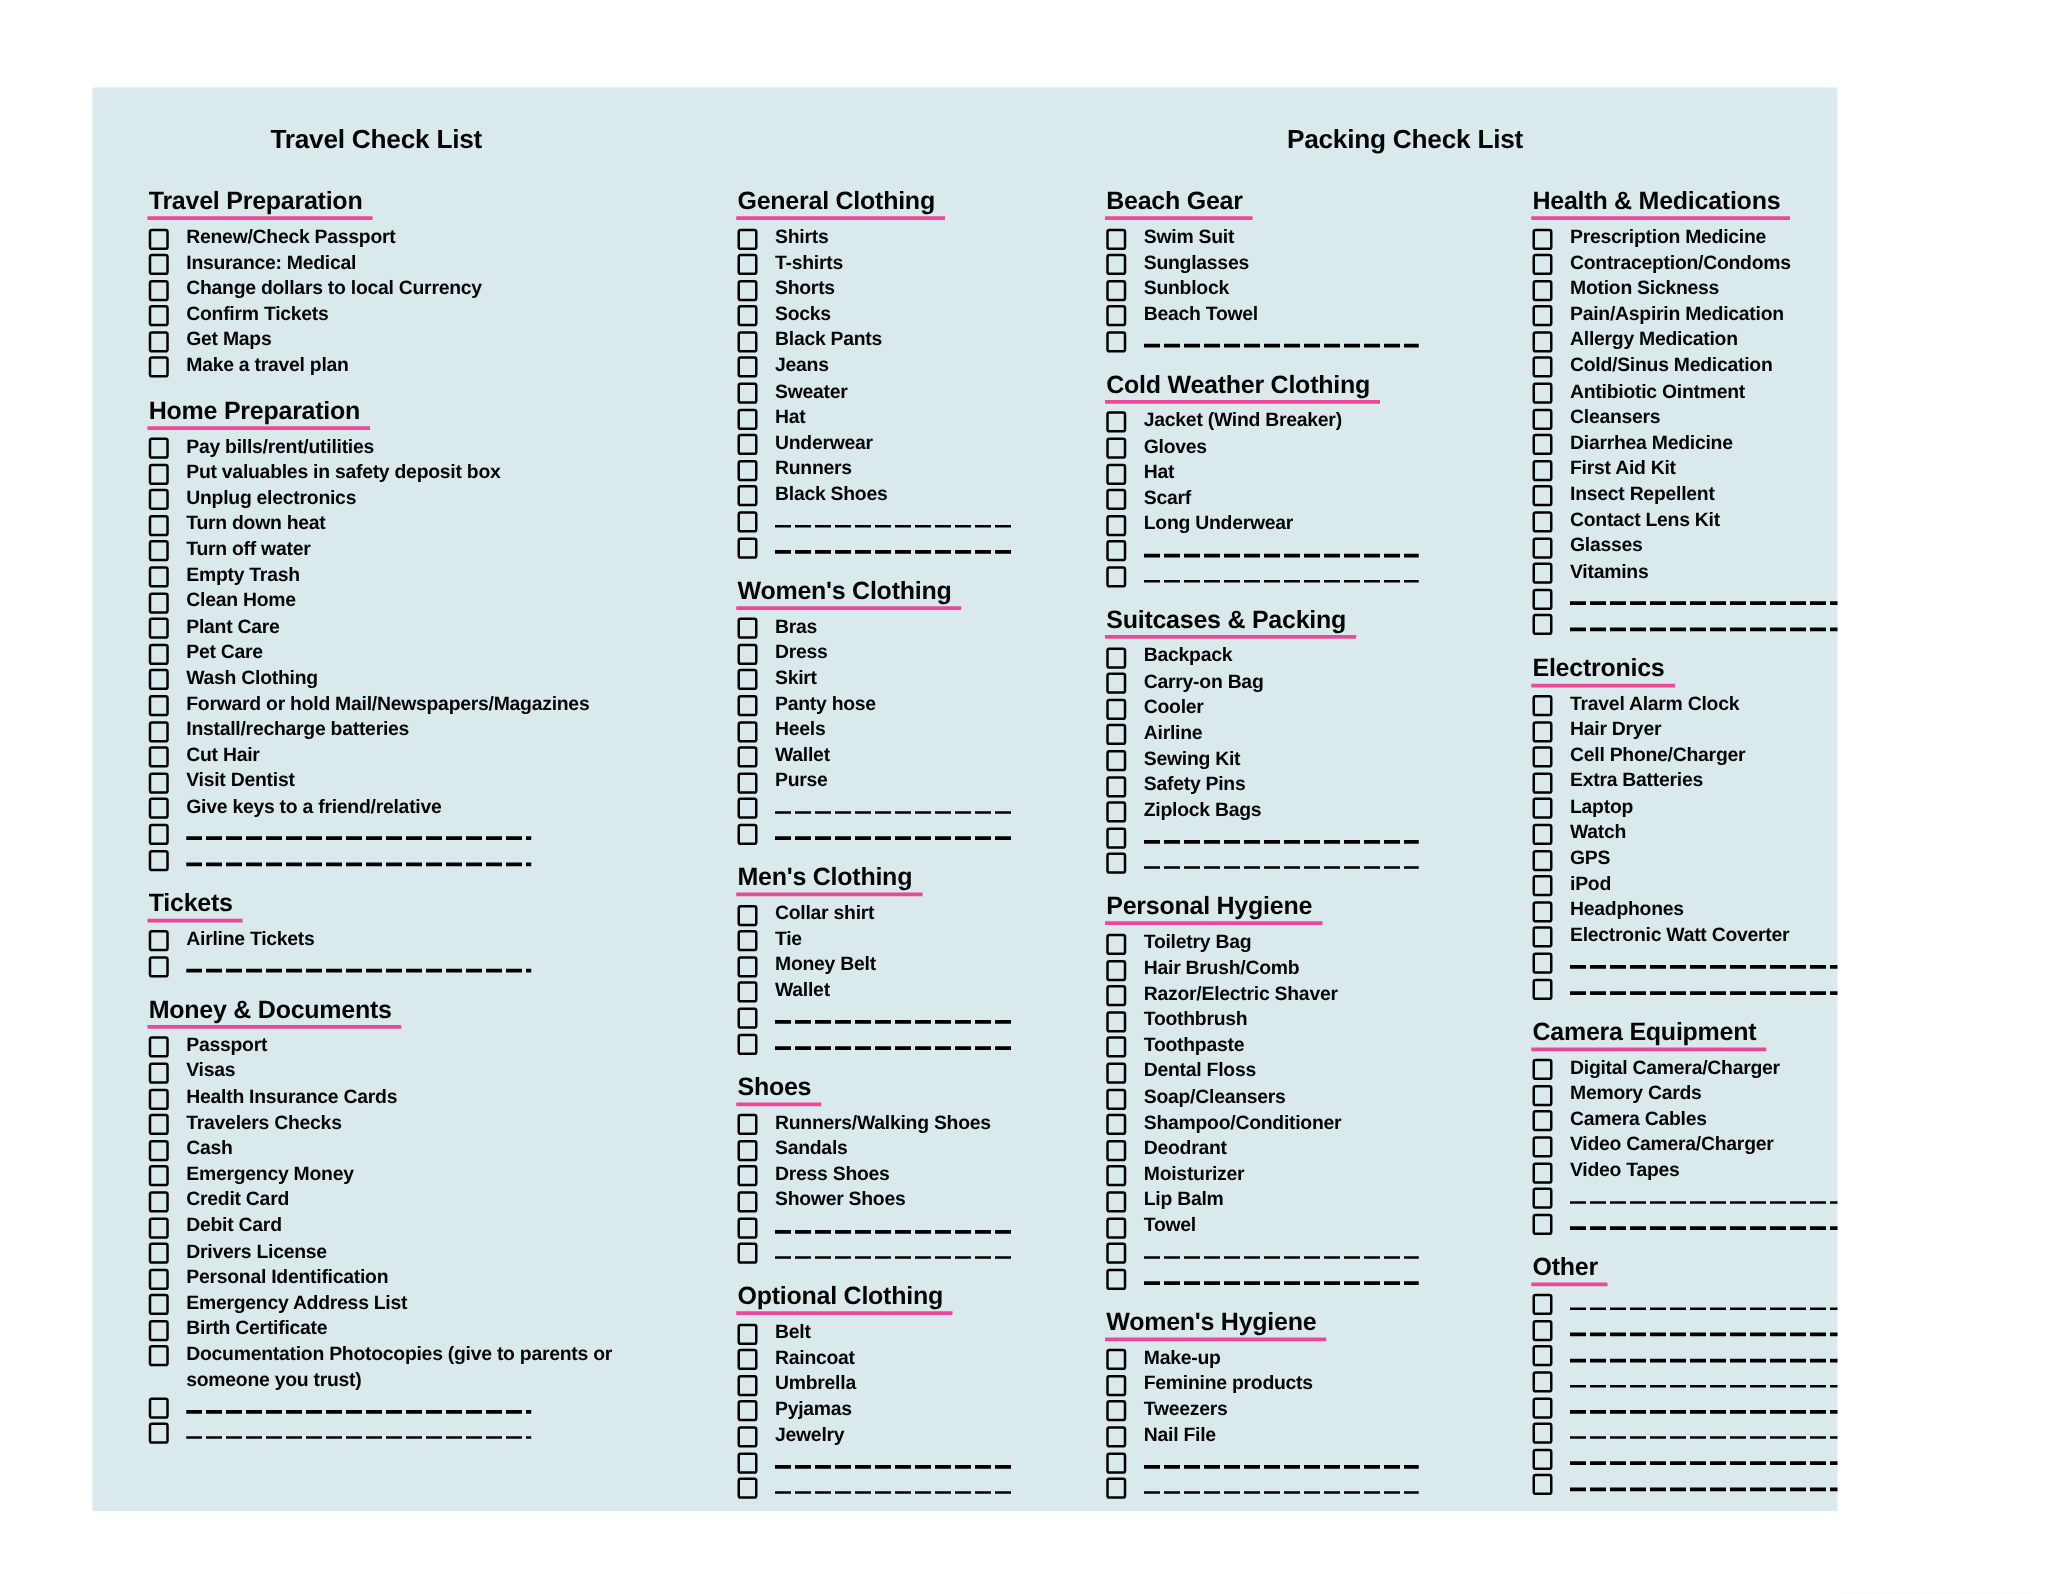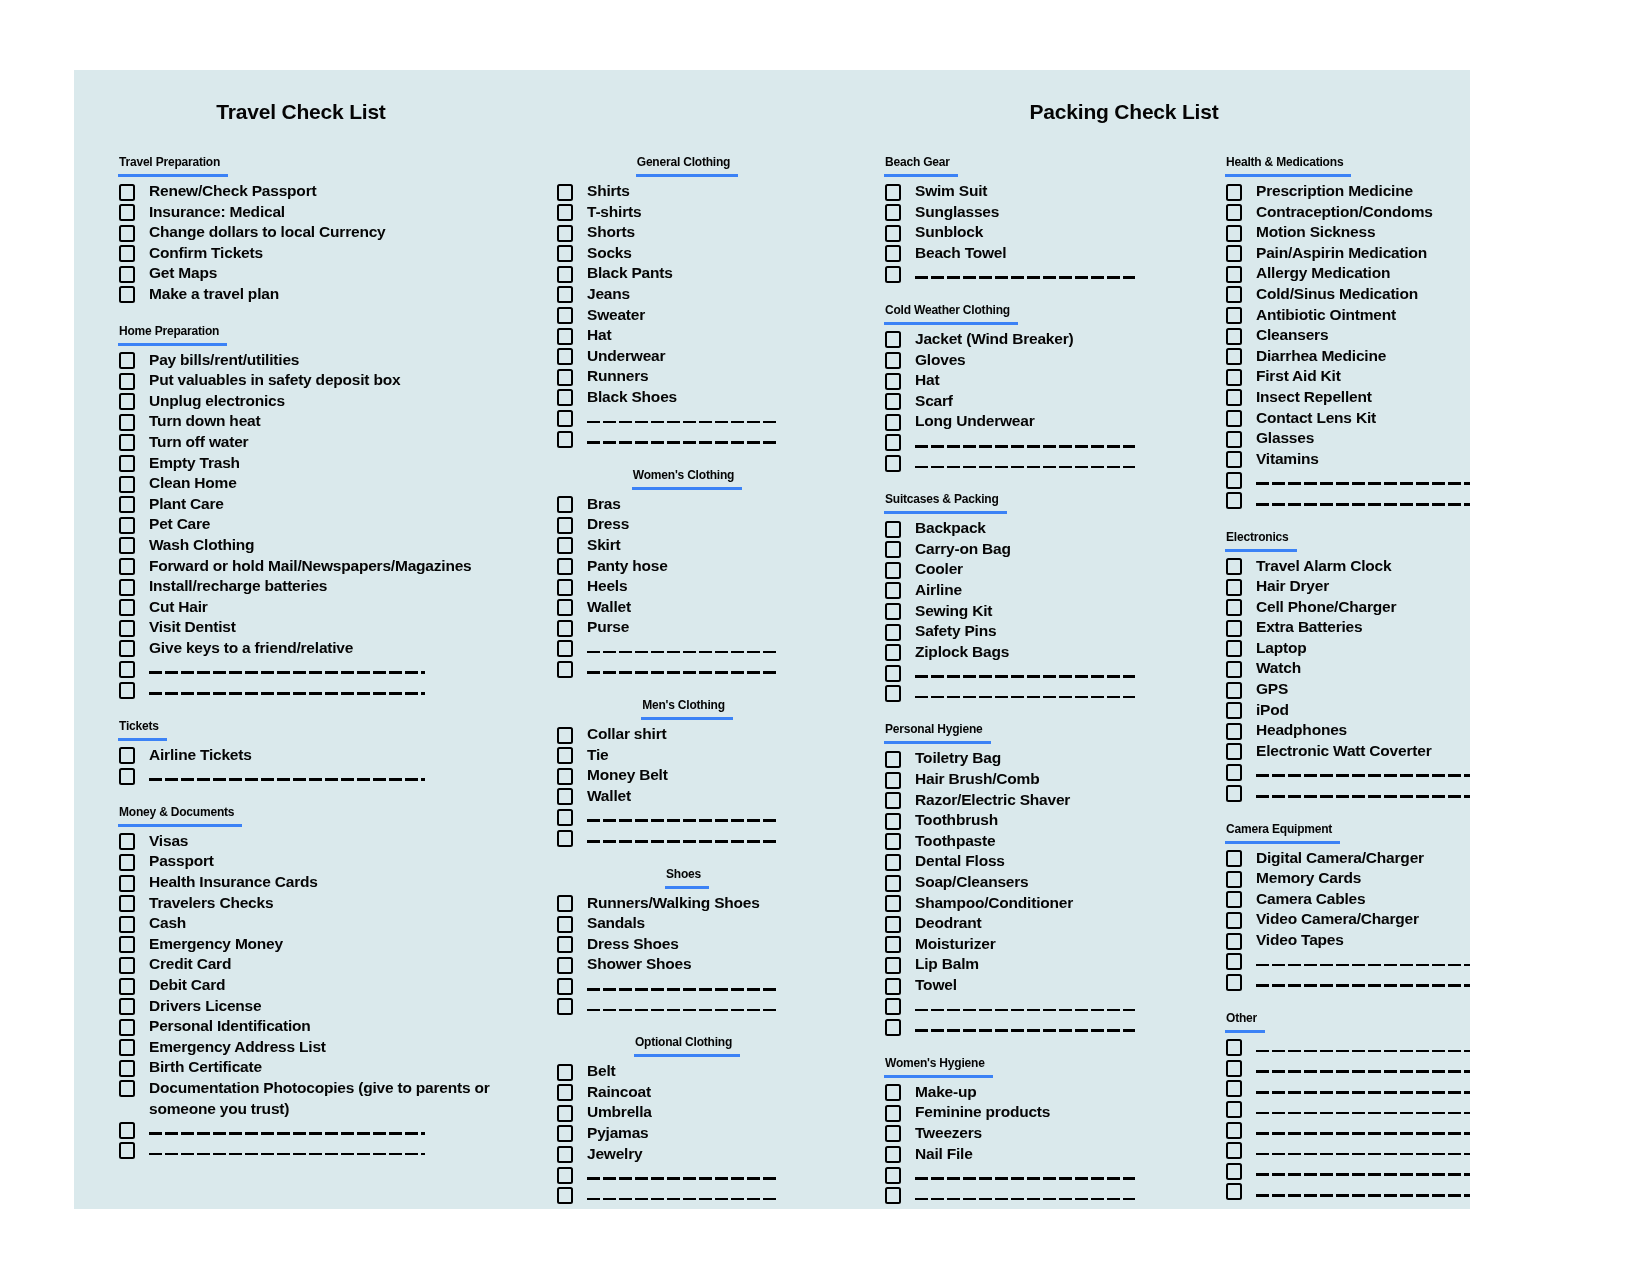--- a/index.html
+++ b/index.html
@@ -9,27 +9,27 @@
   
   .panel{position:absolute;left:74px;top:70px;width:1501px;height:1139px;background:#dae9ec;}
 
   .doc-title{position:absolute;font-size:21px;font-weight:700;text-align:center;letter-spacing:-0.2px;}
   .title-left{left:42px;top:30px;width:370px;}
   .title-right{left:880px;top:30px;width:340px;}
 
   
   .column{position:absolute;top:82px;}
   .col1{left:44px;width:420px;}
-  .col2{left:482px;width:262px;text-align:center;}
+  .col2{left:515px;width:262px;}
   .col3{left:810px;width:272px;}
   .col4{left:1151px;width:282px;}
 
   .section + .section{margin-top:16px;}
-  .section-title{display:inline-block;font-size:12px;line-height:19px;letter-spacing:-0.2px;
-                 border-bottom:3px solid #3b82f6;padding:0 8px 2px 1px;margin-bottom:4px;}
+  .section-title{display:inline-block;font-size:20px;line-height:19px;letter-spacing:-0.2px;
+                 border-bottom:3px solid #ec4899;padding:0 8px 2px 1px;margin-bottom:4px;}
 
   .row{display:flex;align-items:flex-start;min-height:20.6px;}
   .checkbox{flex:none;width:12px;height:13px;border:2.4px solid #000;border-radius:2.5px;
             margin:2.5px 14px 0 1px;background:transparent;}
   .label{font-size:15.5px;line-height:20.6px;letter-spacing:-0.2px;}
   .blank-line{height:2.6px;margin-top:13px;
               background:repeating-linear-gradient(90deg,#000 0 13px,transparent 13px 16px);}
   .col1 .blank-line{width:276px;}
   .col2 .blank-line{width:191px;}
   .col3 .blank-line{width:220px;}
@@ -129,24 +129,24 @@
             </div></div>
           <div class="section"><div class="section-title">Tickets</div><div class="row">
               <span class="checkbox"></span>
               <span class="label">Airline Tickets</span>
             </div><div class="row">
               <span class="checkbox"></span>
               <span class="blank-line"></span>
             </div></div>
           <div class="section"><div class="section-title">Money &amp; Documents</div><div class="row">
               <span class="checkbox"></span>
+              <span class="label">Passport</span>
+            </div><div class="row">
+              <span class="checkbox"></span>
               <span class="label">Visas</span>
-            </div><div class="row">
-              <span class="checkbox"></span>
-              <span class="label">Passport</span>
             </div><div class="row">
               <span class="checkbox"></span>
               <span class="label">Health Insurance Cards</span>
             </div><div class="row">
               <span class="checkbox"></span>
               <span class="label">Travelers Checks</span>
             </div><div class="row">
               <span class="checkbox"></span>
               <span class="label">Cash</span>
             </div><div class="row">

